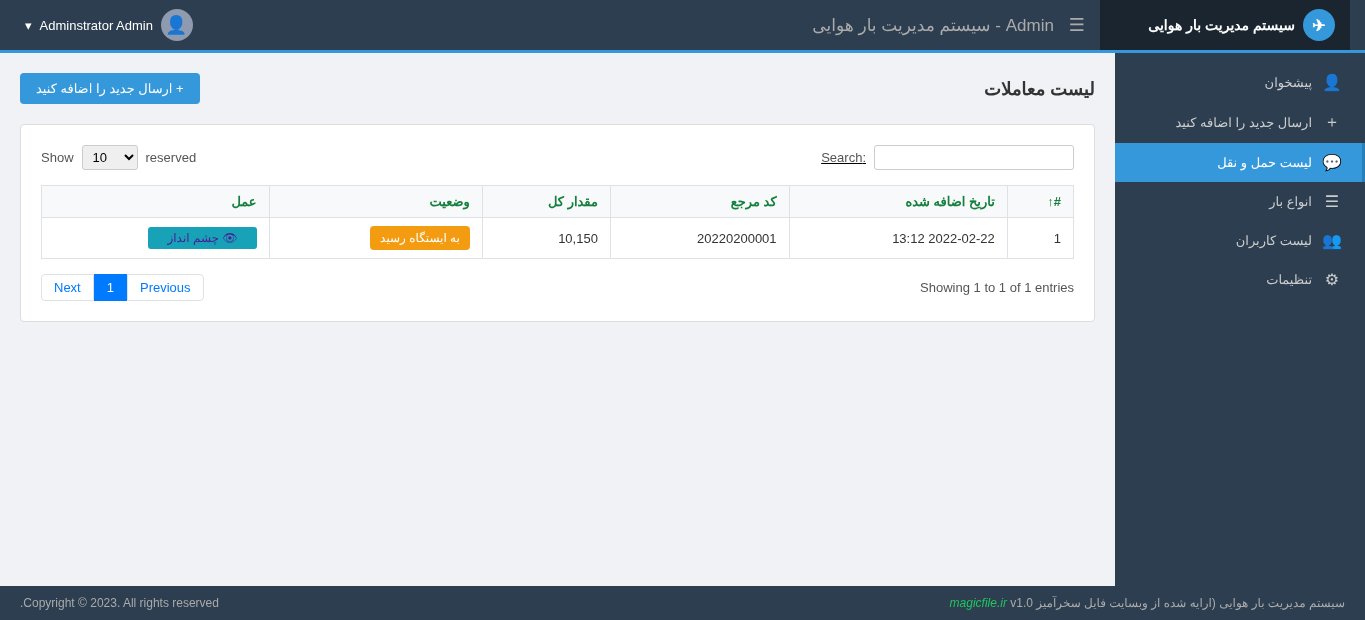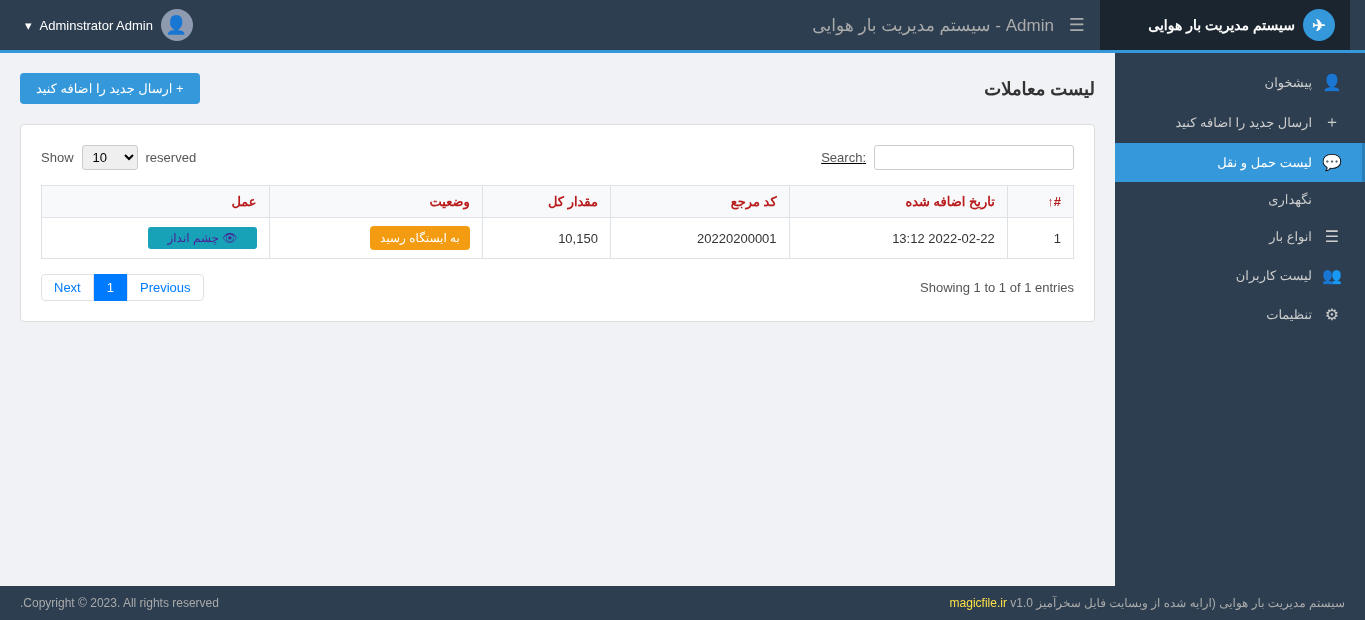--- a/index.html
+++ b/index.html
@@ -216,21 +216,21 @@
       width: 100%;
       border-collapse: collapse;
       font-size: 13px;
       direction: rtl;
     }
     .data-table th {
       background: #f8f9fa;
       border: 1px solid #dee2e6;
       padding: 8px 12px;
       text-align: right;
-      color: #b91c1c;
+      color: #15803d;
       font-weight: 600;
     }
     .data-table td {
       border: 1px solid #dee2e6;
       padding: 8px 12px;
       text-align: right;
       color: #333;
       background: #fff;
     }
 
@@ -297,22 +297,23 @@
       color: #aaa;
       padding: 10px 20px;
       font-size: 12px;
       display: flex;
       justify-content: space-between;
       align-items: center;
       direction: rtl;
       flex-shrink: 0;
     }
     .footer a {
-      color: #fde047;
+      color: #22c55e;
       text-decoration: none;
+      font-style: italic;
     }
   </style>
 </head>
 <body>
 
 <div class="navbar">
   <div class="navbar-brand">
     <div class="logo-circle">✈</div>
     <span>سیستم مدیریت بار هوایی</span>
   </div>
@@ -336,24 +337,20 @@
       <span class="icon">👤</span>
       <span>پیشخوان</span>
     </div>
     <div class="sidebar-item">
       <span class="icon">＋</span>
       <span>ارسال جدید را اضافه کنید</span>
     </div>
     <div class="sidebar-item active">
       <span class="icon">💬</span>
       <span>لیست حمل و نقل</span>
-    </div>
-    <div class="sidebar-item">
-      <span class="icon"></span>
-      <span>نگهداری</span>
     </div>
     <div class="sidebar-item">
       <span class="icon">☰</span>
       <span>انواع بار</span>
     </div>
     <div class="sidebar-item">
       <span class="icon">👥</span>
       <span>لیست کاربران</span>
     </div>
     <div class="sidebar-item">

